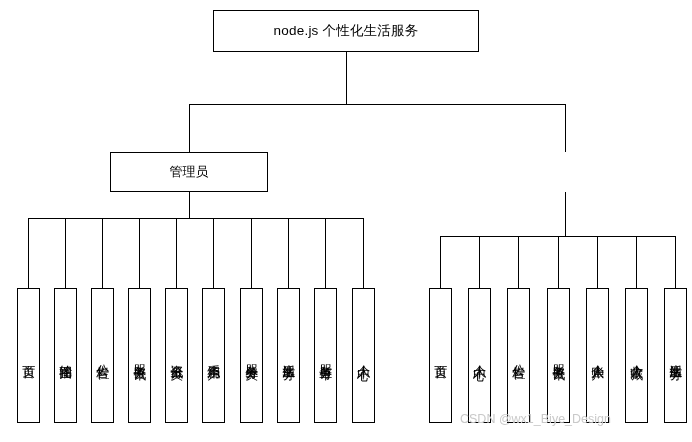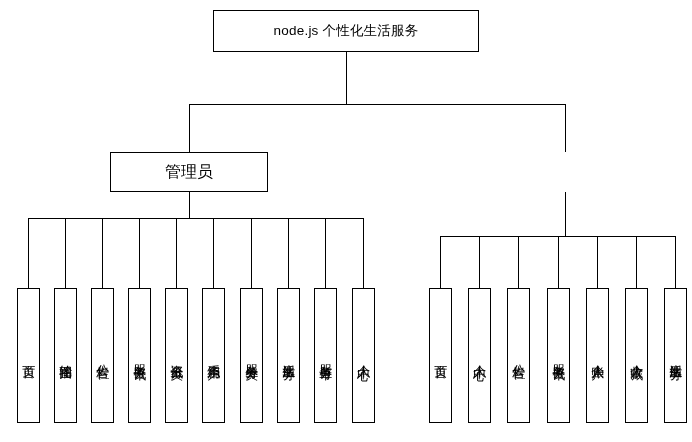--- a/index.html
+++ b/index.html
@@ -24,21 +24,21 @@
     display: flex;
     align-items: center;
     justify-content: center;
     color: #000000;
   }
   .node-root {
     font-size: 13.5px;
     letter-spacing: 0.2px;
   }
   .node-mid {
-    font-size: 16px;
+    font-size: 13px;
   }
   .node-leaf {
     font-size: 13px;
     line-height: 1.02;
   }
   .vtext {
     writing-mode: vertical-rl;
     text-orientation: upright;
     white-space: nowrap;
     letter-spacing: 1px;
@@ -149,14 +149,15 @@
   <div class="node node-leaf" style="left:586px; top:288px; width:23px; height:135px;">
     <span class="vtext">个人账户</span>
   </div>
   <div class="node node-leaf" style="left:625px; top:288px; width:23px; height:135px;">
     <span class="vtext">个人收藏</span>
   </div>
   <div class="node node-leaf" style="left:664px; top:288px; width:23px; height:135px;">
     <span class="vtext">生活服务</span>
   </div>
 
+  <div class="watermark" style="left:460px; top:412px;">CSDN @wx1_Biye_Design</div>
 
 </div>
 
 </body></html>

